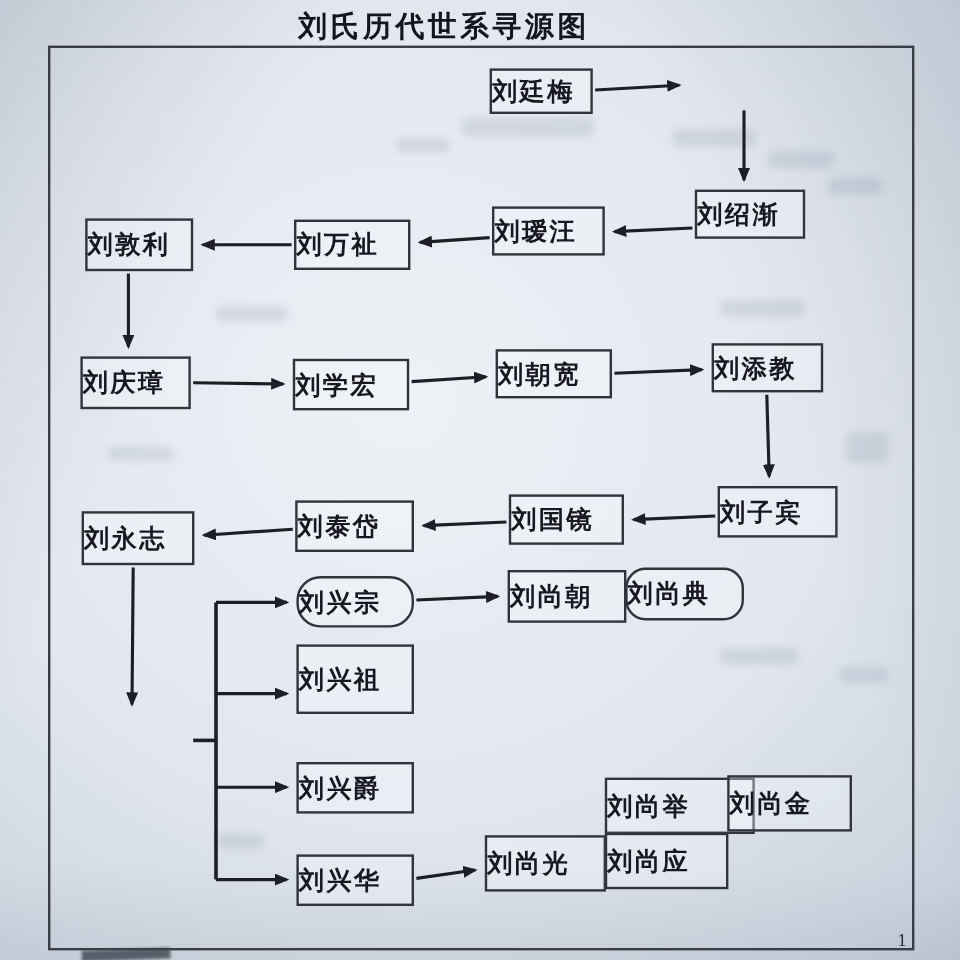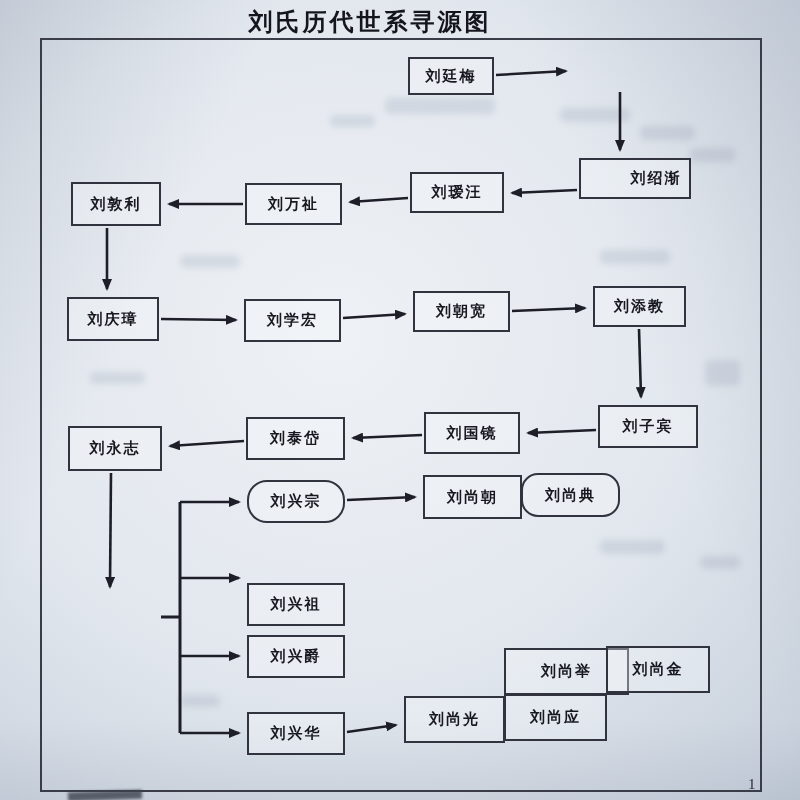--- a/index.html
+++ b/index.html
@@ -19,22 +19,22 @@
     position:absolute;left:40px;top:38px;width:718px;height:750px;
     border:2px solid #3a3d47;
   }
   .title{
     position:absolute;left:40px;top:6px;width:660px;text-align:center;
     font-size:24px;font-weight:bold;letter-spacing:3px;color:#15151d;
   }
   .node{
     position:absolute;box-sizing:border-box;
     border:2px solid #31343e;background:rgba(246,249,252,0.35);
-    display:flex;align-items:center;justify-content:center;
-    font-size:15px;font-weight:600;letter-spacing:2px;color:#181820;
+    display:flex;align-items:center;
+    font-size:21px;font-weight:600;letter-spacing:2px;color:#181820;
     white-space:nowrap;
   }
   svg.wires{position:absolute;left:0;top:0;pointer-events:none;}
   .wire{stroke:#1d1e27;stroke-width:2.6;fill:none;}
   .wire.thick{stroke-width:3;}
   .smudge{
     position:absolute;background:rgba(100,118,142,0.16);
     border-radius:5px;filter:blur(3px);
   }
   .corner-mark{
@@ -93,21 +93,21 @@
     <line class="wire" x1="180" y1="578" x2="239" y2="578" marker-end="url(#ah)"></line>
     <line class="wire" x1="180" y1="656" x2="239" y2="656" marker-end="url(#ah)"></line>
     <line class="wire" x1="180" y1="733" x2="239" y2="733" marker-end="url(#ah)"></line>
     <line class="wire" x1="347" y1="500" x2="415" y2="497" marker-end="url(#ah)"></line>
     <line class="wire" x1="347" y1="732" x2="396" y2="725" marker-end="url(#ah)"></line>
   </svg>
 
   <div class="node" style="left:408px;top:57px;width:86px;height:38px;">
       <span>刘廷梅</span>
     </div>
-  <div class="node" style="left:579px;top:158px;width:112px;height:41px;padding-left:42px;">
+  <div class="node" style="left:579px;top:158px;width:92px;height:41px;">
       <span>刘绍渐</span>
     </div>
   <div class="node" style="left:410px;top:172px;width:94px;height:41px;">
       <span>刘瑷汪</span>
     </div>
   <div class="node" style="left:245px;top:183px;width:97px;height:42px;">
       <span>刘万祉</span>
     </div>
   <div class="node" style="left:71px;top:182px;width:90px;height:44px;">
       <span>刘敦利</span>
@@ -138,21 +138,21 @@
     </div>
   <div class="node" style="left:247px;top:480px;width:98px;height:43px;border-radius:20px;">
       <span>刘兴宗</span>
     </div>
   <div class="node" style="left:423px;top:475px;width:99px;height:44px;">
       <span>刘尚朝</span>
     </div>
   <div class="node" style="left:521px;top:473px;width:99px;height:44px;border-radius:17px;">
       <span>刘尚典</span>
     </div>
-  <div class="node" style="left:247px;top:583px;width:98px;height:43px;">
+  <div class="node" style="left:247px;top:537px;width:98px;height:58px;">
       <span>刘兴祖</span>
     </div>
   <div class="node" style="left:247px;top:635px;width:98px;height:43px;">
       <span>刘兴爵</span>
     </div>
   <div class="node" style="left:247px;top:712px;width:98px;height:43px;">
       <span>刘兴华</span>
     </div>
   <div class="node" style="left:504px;top:648px;width:125px;height:47px;">
       <span>刘尚举</span>

